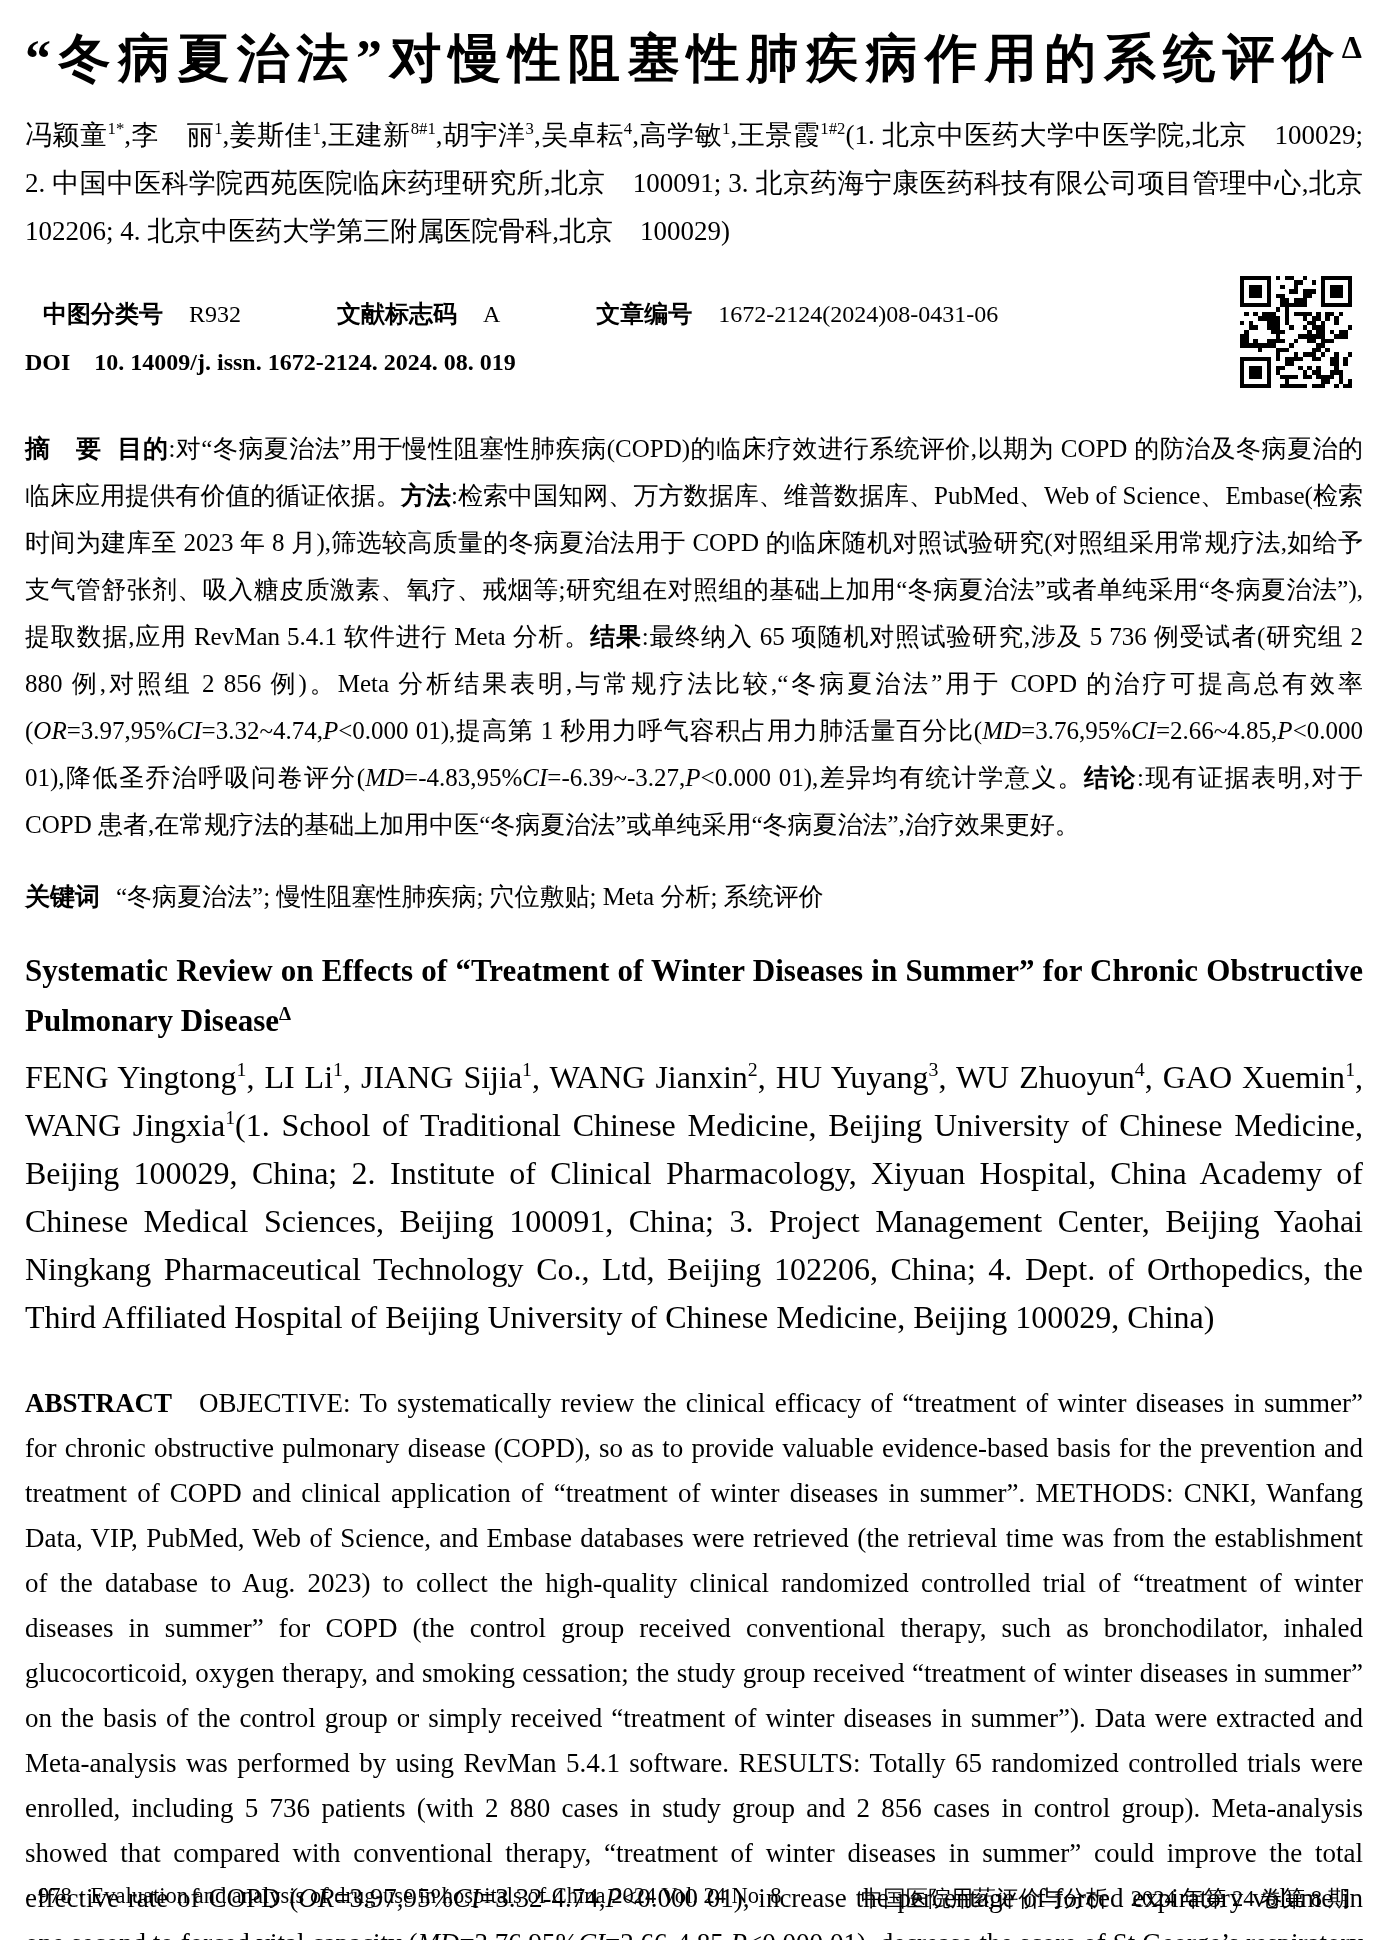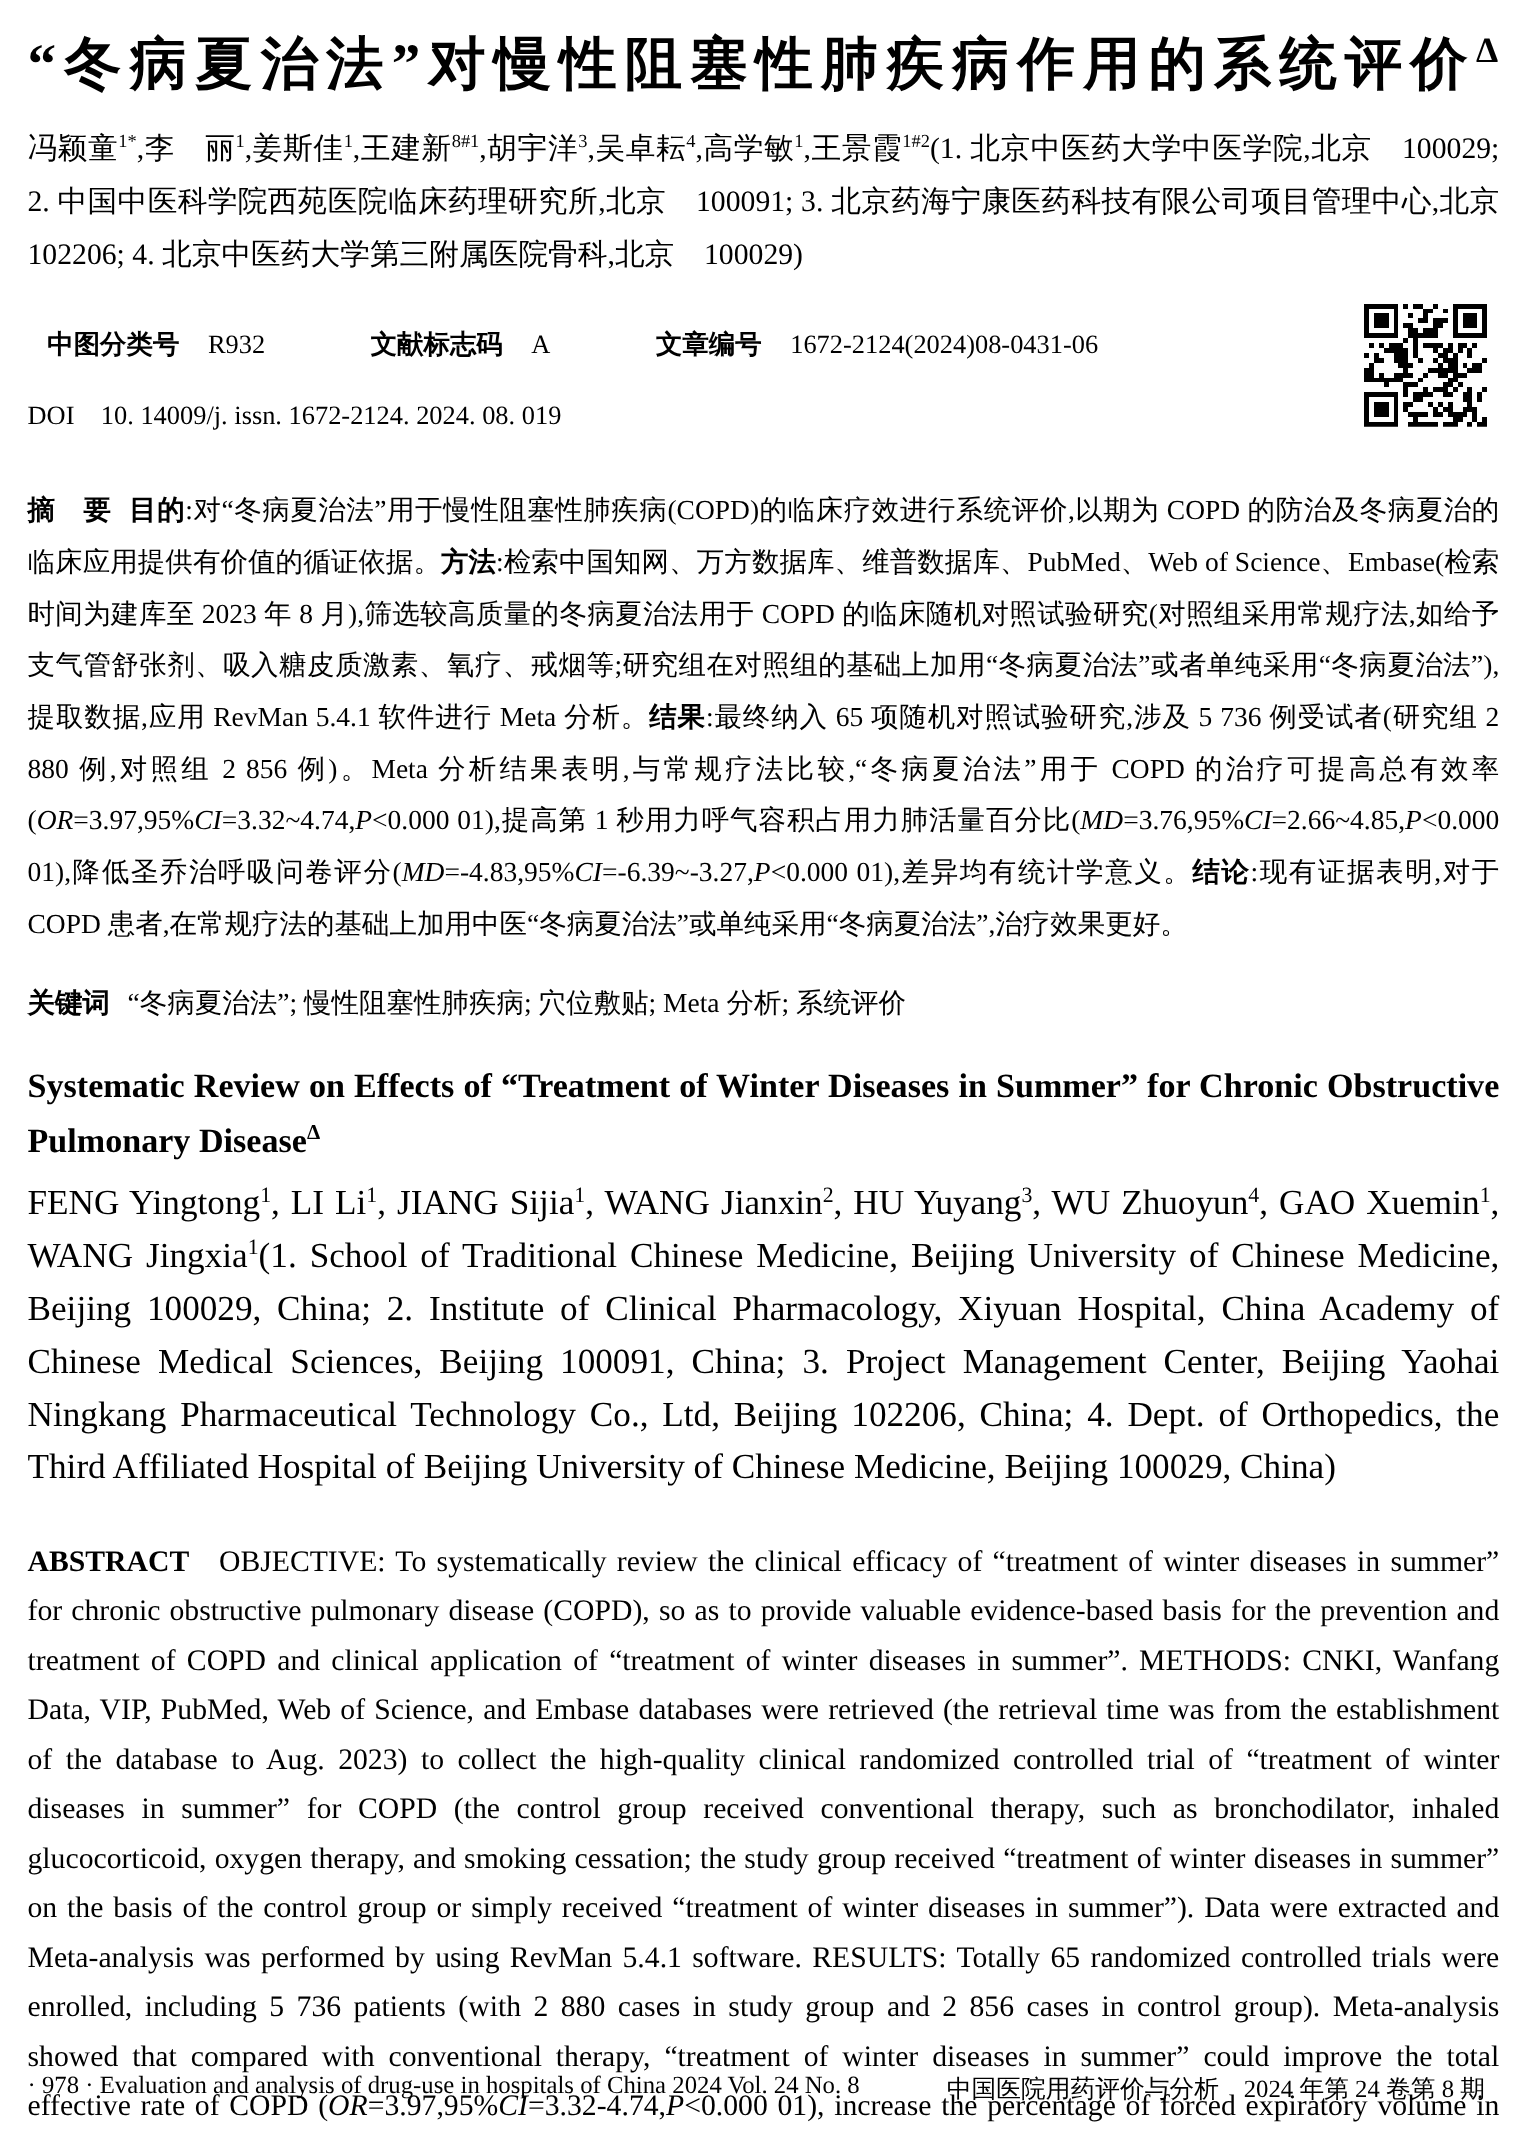--- a/index.html
+++ b/index.html
@@ -34,21 +34,21 @@
   .meta-row{
     margin-top:42px;
     font-size:24px;line-height:34px;
     display:flex;flex-wrap:nowrap;
   }
   .meta-group{margin-right:78px;white-space:nowrap;}
   .meta-label{
     font-family:Liberation Mono, monospace;
     font-weight:bold;margin-right:26px;margin-left:18px;
   }
-  .doi-row{margin-top:28px;font-size:24px;line-height:34px;}
+  .doi-row{margin-top:12px;font-size:24px;line-height:34px;font-weight:bold;}
   .doi-label{margin-right:24px;}
   
   .qr{position:absolute;top:276px;right:23px;width:112px;height:112px;}
   .qr svg{width:100%;height:100%;shape-rendering:crispEdges;}
   
   .cn-abstract{
     margin-top:46px;
     font-size:25px;line-height:47px;
     text-align:justify;
   }

